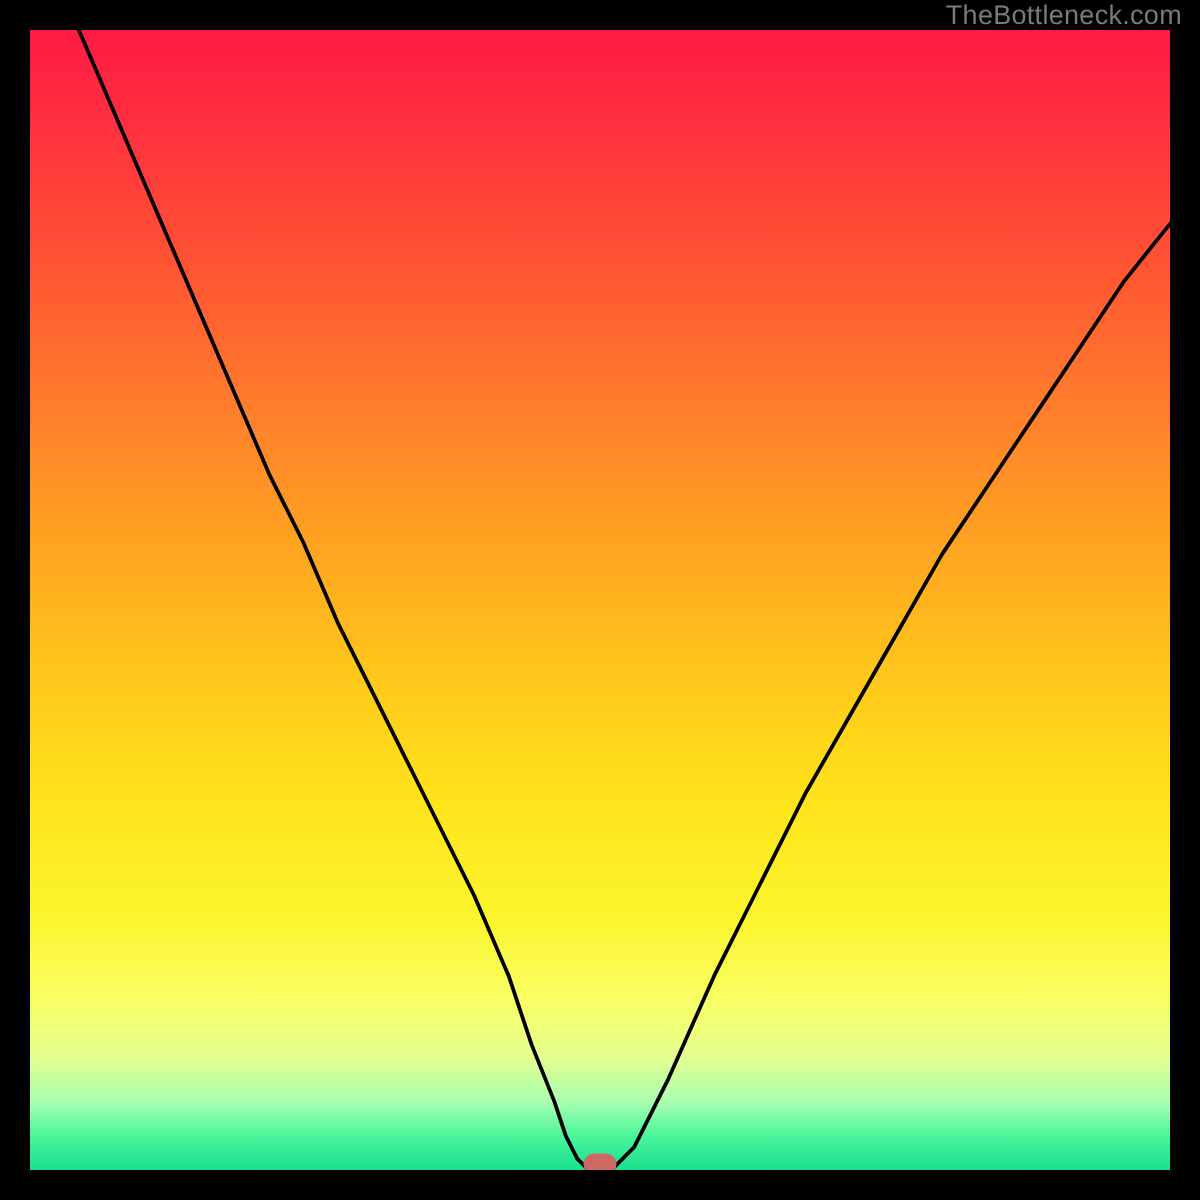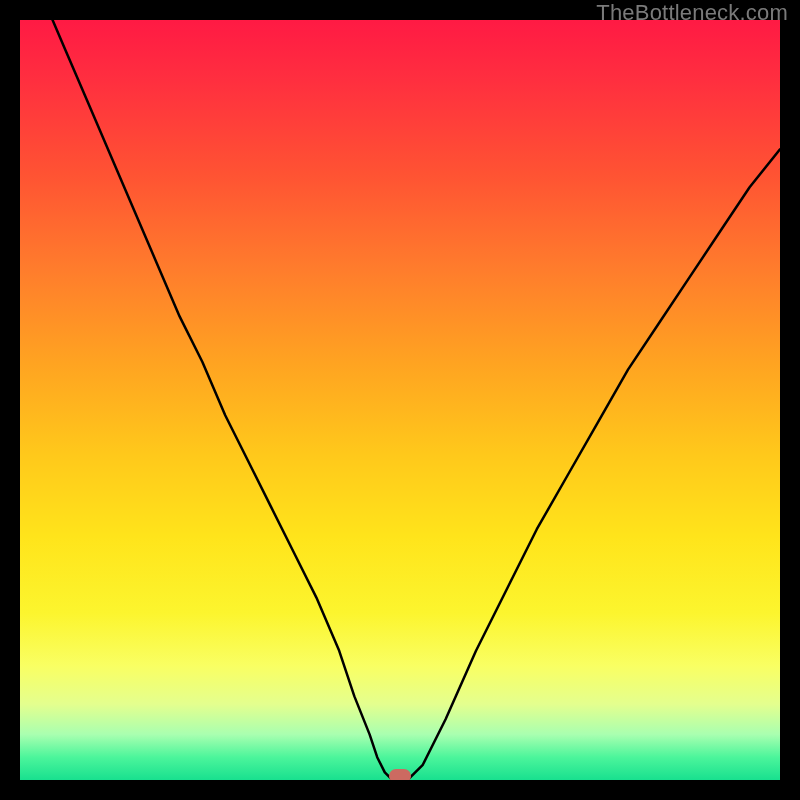--- a/index.html
+++ b/index.html
@@ -51,21 +51,21 @@
     left: 0;
     top: 0;
     width: 760px;
     height: 760px;
   }
   .watermark {
     position: absolute;
     top: 0px;
     right: 12px;
     font-family: Arial, Helvetica, sans-serif;
-    font-size: 22px;
+    font-size: 18px;
     color: #7a7a7a;
     font-weight: 500;
     letter-spacing: 0.2px;
   }
   .marker {
     position: absolute;
     width: 22px;
     height: 14px;
     background: #cc6a61;
     border-radius: 7px;

